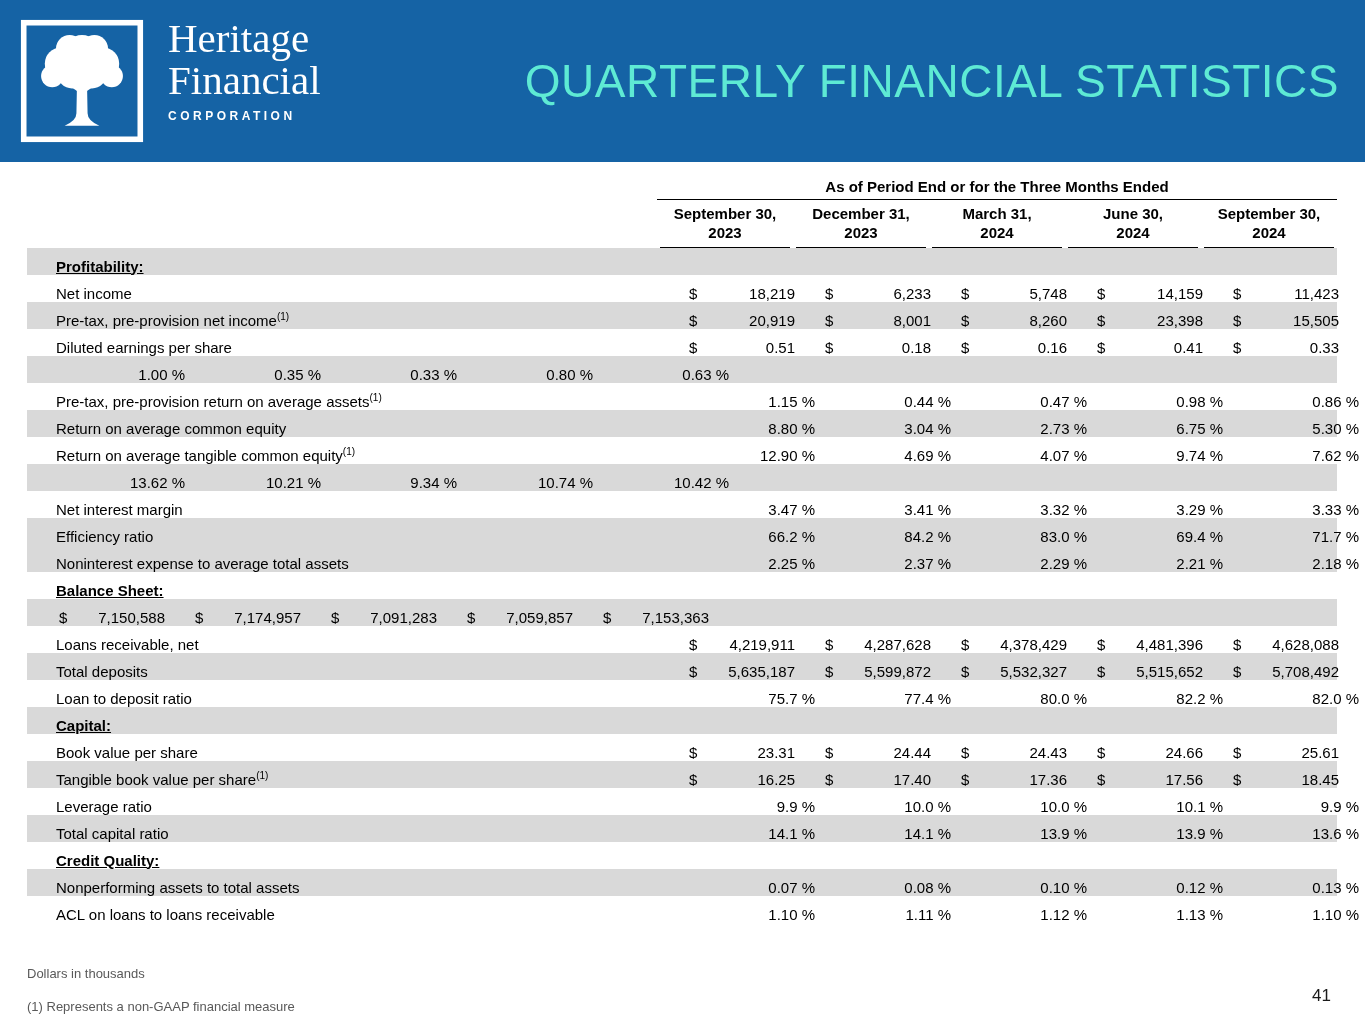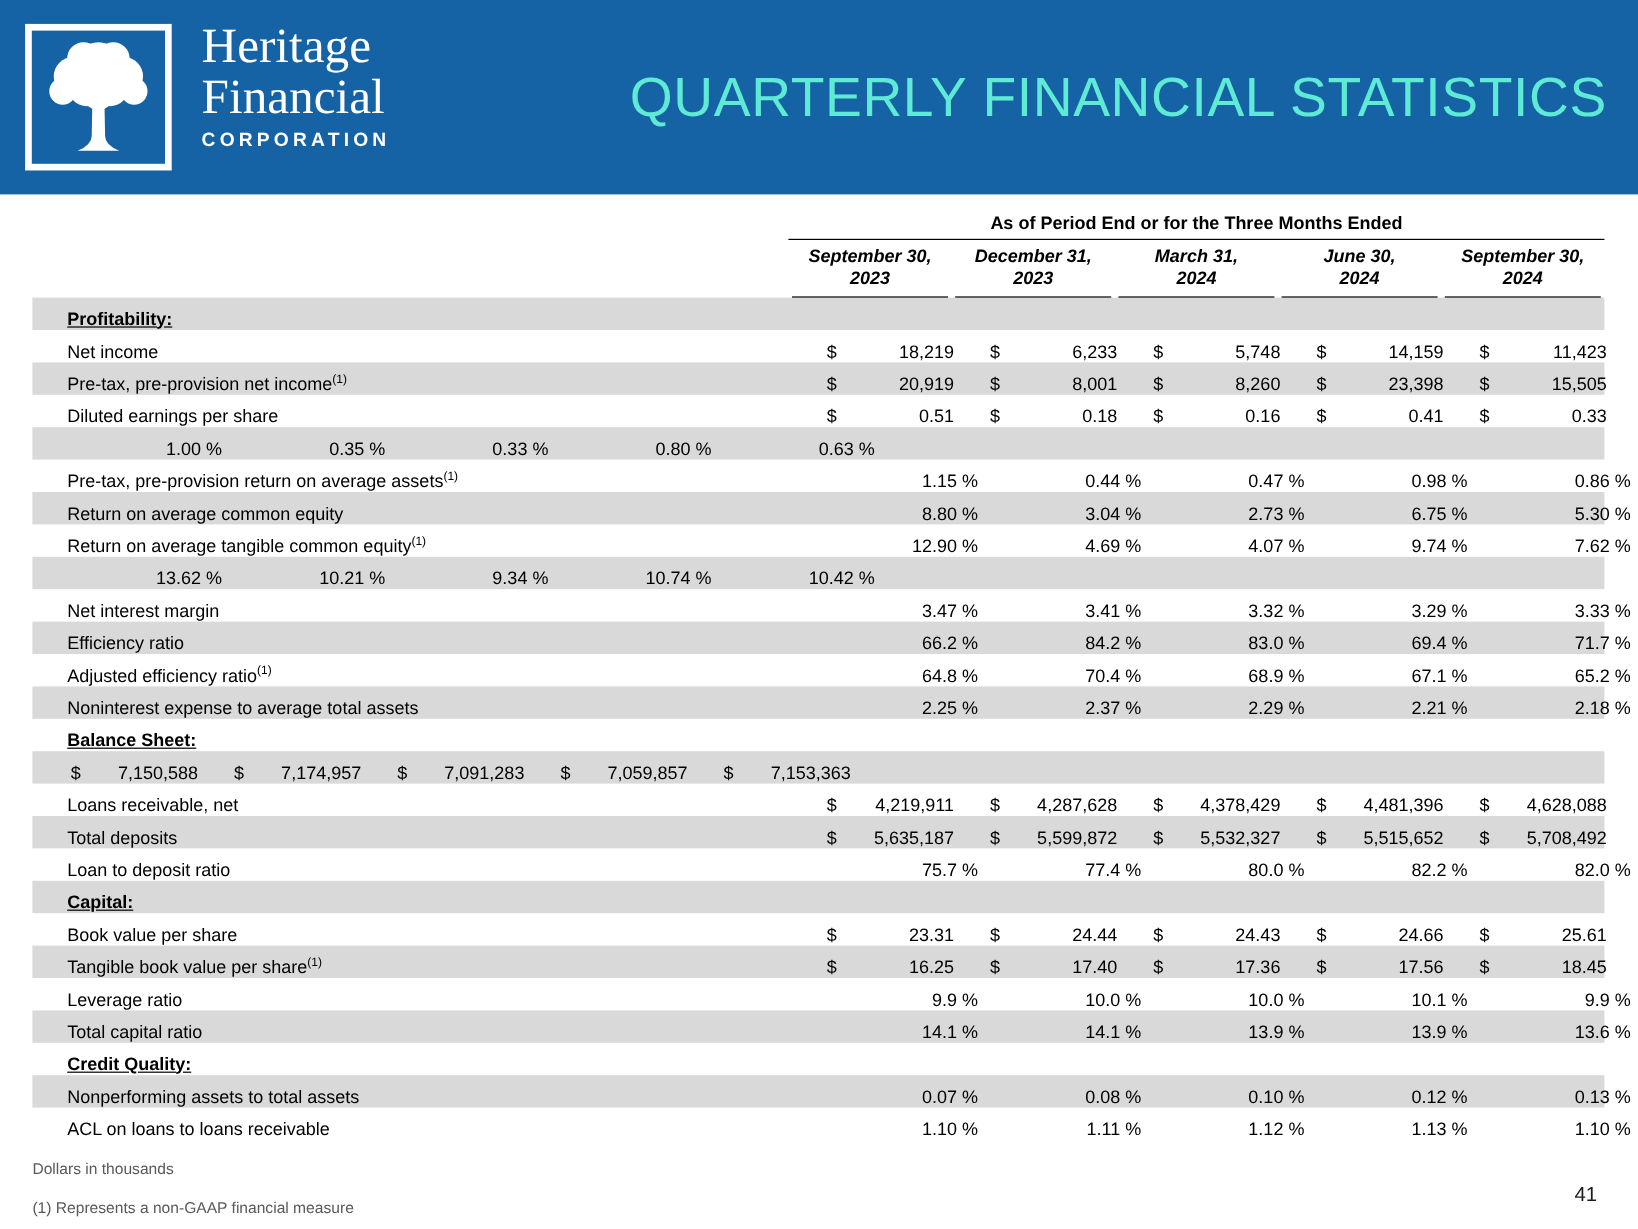--- a/index.html
+++ b/index.html
@@ -24,21 +24,21 @@
   .tree-box { width: 124px; height: 126px; flex: 0 0 auto; }
   .logo-text .ln {
     font-family: "Liberation Serif", serif;
     color: #fff;
     font-size: 41px;
     line-height: 1.02;
     font-weight: 400;
   }
   .logo-corp {
     color: #fff;
-    font-size: 16px;
+    font-size: 12px;
     font-weight: 700;
     letter-spacing: 3.5px;
     margin-top: 7px;
   }
   .title {
     margin-left: auto;
     color: #5eead4;
     font-size: 46px;
     font-weight: 400;
     letter-spacing: 0.5px;
@@ -50,21 +50,21 @@
   .thead { display: flex; }
   .thead-spacer { width: 630px; flex: 0 0 auto; }
   .thead-right { width: 680px; flex: 0 0 auto; }
   .span-h {
     text-align: center;
     font-weight: 700;
     font-size: 15px;
     padding-bottom: 4px;
     border-bottom: 1.5px solid #000;
   }
-  .col-hs { display: flex; font-style: italic; }
+  .col-hs { display: flex; }
   .col-h {
     flex: 0 0 130px;
     margin: 0 3px;
     text-align: center;
     font-weight: 700;
     font-size: 15px;
     line-height: 1.25;
     padding: 5px 0 4px;
     border-bottom: 1.5px solid #000;
   }
@@ -342,38 +342,20 @@
           <div class="tcell percent">
             <span class="val">83.0 %</span>
           </div>
           <div class="tcell percent">
             <span class="val">69.4 %</span>
           </div>
           <div class="tcell percent">
             <span class="val">71.7 %</span>
           </div>
         </div>
-        <div class="trow">
-          <div class="tlabel"><span>Adjusted efficiency ratio</span><sup>(1)</sup></div>
-          <div class="tcell percent">
-            <span class="val">64.8 %</span>
-          </div>
-          <div class="tcell percent">
-            <span class="val">70.4 %</span>
-          </div>
-          <div class="tcell percent">
-            <span class="val">68.9 %</span>
-          </div>
-          <div class="tcell percent">
-            <span class="val">67.1 %</span>
-          </div>
-          <div class="tcell percent">
-            <span class="val">65.2 %</span>
-          </div>
-        </div>
         <div class="trow shaded">
           <div class="tlabel"><span>Noninterest expense to average total assets</span></div>
           <div class="tcell percent">
             <span class="val">2.25 %</span>
           </div>
           <div class="tcell percent">
             <span class="val">2.37 %</span>
           </div>
           <div class="tcell percent">
             <span class="val">2.29 %</span>

